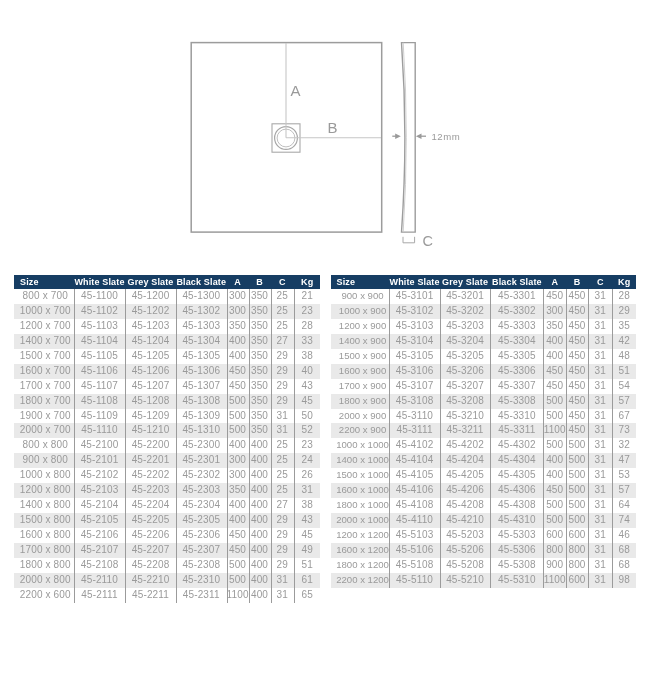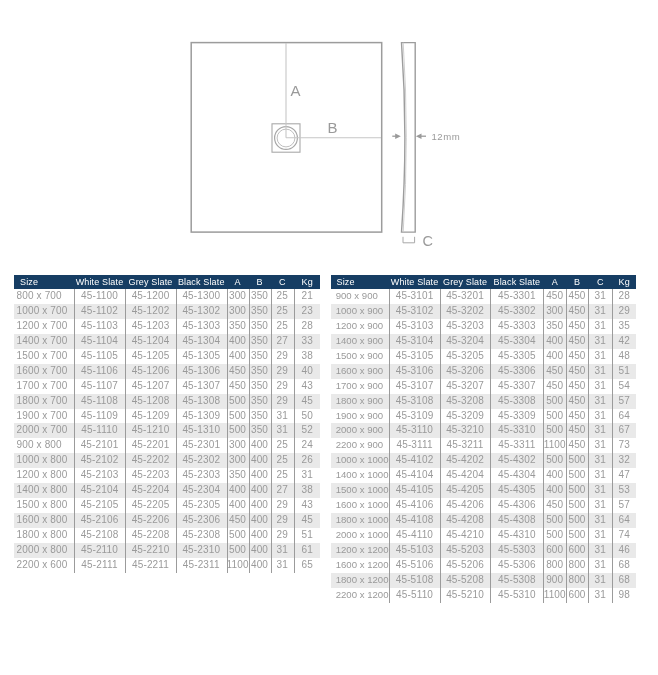--- a/index.html
+++ b/index.html
@@ -1,25 +1,25 @@
 <!DOCTYPE html>
 <html><head>
 <meta charset="utf-8">
 <style>
 html,body{margin:0;padding:0;background:#fff}
 body{width:658px;height:675px;position:relative;overflow:hidden;font-family:"Liberation Sans",sans-serif}
 svg text{font-family:"Liberation Sans",sans-serif}
 table.spec{position:absolute;border-collapse:collapse;table-layout:fixed;font-size:10px;letter-spacing:0.15px;color:#9a9a9a}
 table.spec.lt{left:14px;top:274.5px;width:306.3px}
 table.spec.rt{left:330.5px;top:274.5px;width:305.7px}
-table.spec th{background:#163d63;color:#ffffff;font-weight:normal;font-size:9px;height:14.5px;line-height:14.5px;padding:0;text-align:center;overflow:hidden;white-space:nowrap}
+table.spec th{background:#163d63;color:#ffffff;font-weight:bold;font-size:9px;height:14.5px;line-height:14.5px;padding:0;text-align:center;overflow:hidden;white-space:nowrap}
 table.spec th.sz{text-align:left;padding-left:6px}
 table.spec td{height:14.94px;line-height:14.94px;padding:0;text-align:center;overflow:hidden;white-space:nowrap;box-shadow:inset 1px 0 0 #9b9b9b}
 table.spec td:first-child{box-shadow:none}
-table.spec td.sz{text-align:left;padding-left:2.5px;font-size:9.6px;letter-spacing:0}
+table.spec td.sz{text-align:center;padding-left:2.5px;font-size:9.6px;letter-spacing:0}
 table.spec.lt td.sz{font-size:10px;letter-spacing:0.15px}
 table.spec.rt td.sz{padding-left:5.2px}
 table.spec tbody tr:nth-child(even) td{background:#e9e9e9}
 </style>
 </head>
 <body>
 
 <svg width="658" height="270" viewBox="0 0 658 270" style="position:absolute;left:0;top:0">
 
   <rect x="191.2" y="42.6" width="190.5" height="189.5" fill="#ffffff" stroke="#9c9c9c" stroke-width="1.5"></rect>
@@ -177,20 +177,30 @@
         <td class="sz">2000 x 700</td>
         <td>45-1110</td>
         <td>45-1210</td>
         <td>45-1310</td>
         <td>500</td>
         <td>350</td>
         <td>31</td>
         <td>52</td>
       </tr>
 <tr>
+        <td class="sz">800 x 800</td>
+        <td>45-2100</td>
+        <td>45-2200</td>
+        <td>45-2300</td>
+        <td>400</td>
+        <td>400</td>
+        <td>25</td>
+        <td>23</td>
+      </tr>
+<tr>
         <td class="sz">900 x 800</td>
         <td>45-2101</td>
         <td>45-2201</td>
         <td>45-2301</td>
         <td>300</td>
         <td>400</td>
         <td>25</td>
         <td>24</td>
       </tr>
 <tr>
@@ -235,20 +245,30 @@
       </tr>
 <tr>
         <td class="sz">1600 x 800</td>
         <td>45-2106</td>
         <td>45-2206</td>
         <td>45-2306</td>
         <td>450</td>
         <td>400</td>
         <td>29</td>
         <td>45</td>
+      </tr>
+<tr>
+        <td class="sz">1700 x 800</td>
+        <td>45-2107</td>
+        <td>45-2207</td>
+        <td>45-2307</td>
+        <td>450</td>
+        <td>400</td>
+        <td>29</td>
+        <td>49</td>
       </tr>
 <tr>
         <td class="sz">1800 x 800</td>
         <td>45-2108</td>
         <td>45-2208</td>
         <td>45-2308</td>
         <td>500</td>
         <td>400</td>
         <td>29</td>
         <td>51</td>
@@ -374,30 +394,20 @@
         <td class="sz">1800 x 900</td>
         <td>45-3108</td>
         <td>45-3208</td>
         <td>45-3308</td>
         <td>500</td>
         <td>450</td>
         <td>31</td>
         <td>57</td>
       </tr>
 <tr>
-        <td class="sz">1900 x 900</td>
-        <td>45-3109</td>
-        <td>45-3209</td>
-        <td>45-3309</td>
-        <td>500</td>
-        <td>450</td>
-        <td>31</td>
-        <td>64</td>
-      </tr>
-<tr>
         <td class="sz">2000 x 900</td>
         <td>45-3110</td>
         <td>45-3210</td>
         <td>45-3310</td>
         <td>500</td>
         <td>450</td>
         <td>31</td>
         <td>67</td>
       </tr>
 <tr>

